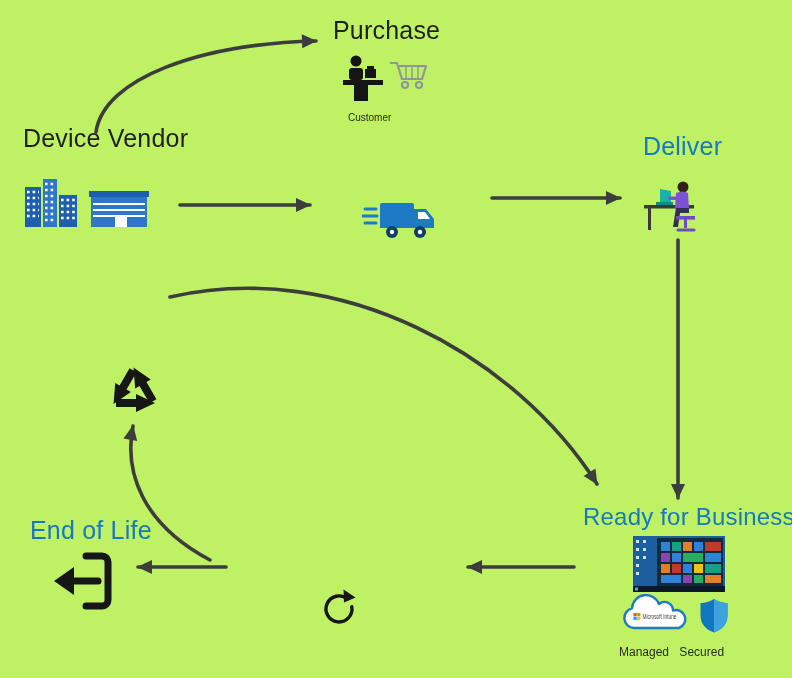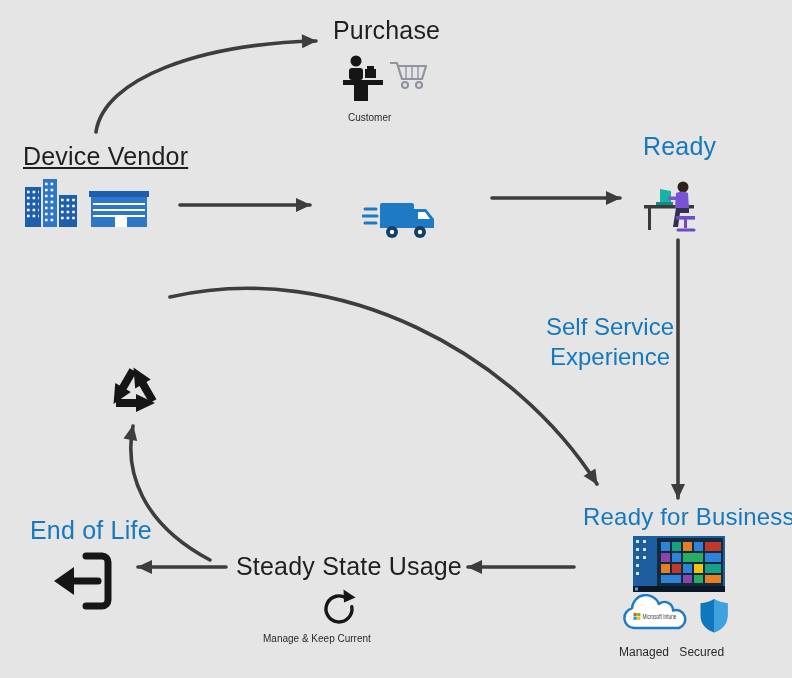--- a/index.html
+++ b/index.html
@@ -1,18 +1,18 @@
 <!DOCTYPE html>
 <html style="--accent: #1678be; --ink: #1f1f1f; --arrow: #3d3d3d; --icon_blue: #1e6fc0; --icon_black: #161616;"><head>
 <meta charset="utf-8">
 <style>
   * { margin:0; padding:0; box-sizing:border-box; }
   html,body { background:#ffffff; }
   body { font-family:"Liberation Sans","DejaVu Sans",sans-serif; color:#1f1f1f; }
-  .canvas { position:relative; width:792px; height:678px; background:#e5e5e5; overflow:hidden; }
+  .canvas { position:relative; width:792px; height:678px; background:#bef264; overflow:hidden; }
   .abs { position:absolute; }
   .lbl { font-size:25px; color:var(--ink,#1f1f1f); white-space:nowrap; letter-spacing:.2px; }
   .lbl.sm { font-size:20px; }
   .blue { color:var(--accent,#1678be); }
   .cap { font-size:10px; color:#2a2a2a; white-space:nowrap; }
   .cap.md { font-size:12px; word-spacing:7px; }
   .wrap2 { width:134px; text-align:center; white-space:normal; line-height:1.25; font-size:24px; }
   #arrows { position:absolute; left:0; top:0; pointer-events:none; }
   svg { display:block; }
 </style>
@@ -53,21 +53,21 @@
       <g fill="none" stroke="#8f959e" stroke-width="2.2" stroke-linejoin="round">
         <path d="M53,11 L60,11 L65,27 L85,27 L89,14 L62,14"></path>
         <circle cx="68" cy="33" r="3"></circle>
         <circle cx="82" cy="33" r="3"></circle>
         <path d="M69,15 V26 M75,15 V26 M81,15 V26" stroke-width="1.4"></path>
       </g>
     </svg>
   </span>
   <div class="abs cap" style="left:348px; top:112px;">Customer</div>
 
-  <div class="abs lbl" style="left:23px; top:142px;text-decoration:underline;">Device Vendor</div>
+  <div class="abs lbl" style="left:23px; top:124px;">Device Vendor</div>
   <span class="abs" style="left:23px; top:177px;">
     <svg width="130" height="52" viewBox="0 0 130 52">
       <rect x="2" y="10" width="16" height="40" fill="#1d5fae"></rect>
       <rect x="20" y="2" width="14" height="48" fill="#2e77c8"></rect>
       <rect x="36" y="18" width="18" height="32" fill="#1d5fae"></rect>
       <g stroke="#ffffff" stroke-width="2.4" stroke-dasharray="2.6 3">
         <path d="M4,15 H16 M4,21 H16 M4,27 H16 M4,33 H16 M4,39 H16"></path>
         <path d="M22,7 H32 M22,13 H32 M22,19 H32 M22,25 H32 M22,31 H32 M22,37 H32 M22,43 H32"></path>
         <path d="M38,23 H52 M38,29 H52 M38,35 H52 M38,41 H52"></path>
       </g>
@@ -91,38 +91,37 @@
       <g stroke="#1e7ac4" stroke-width="3" stroke-linecap="round">
         <path d="M3,12 H14 M1,19 H15 M3,26 H14"></path>
       </g>
       <circle cx="30" cy="35" r="6" fill="#123f66"></circle>
       <circle cx="58" cy="35" r="6" fill="#123f66"></circle>
       <circle cx="30" cy="35" r="2.2" fill="#ffffff"></circle>
       <circle cx="58" cy="35" r="2.2" fill="#ffffff"></circle>
     </svg>
   </span>
 
-  <div class="abs lbl blue" style="left:643px; top:132px;">Ready</div>
+  <div class="abs lbl blue" style="left:643px; top:132px;">Deliver</div>
   <span class="abs" style="left:636px; top:173px;">
     <svg width="80" height="60" viewBox="0 0 80 60">
       <polygon points="24,16 35,18 35,31 24,30" fill="#17b3a6"></polygon>
       <rect x="20" y="29" width="17" height="3.2" fill="#0f8d84"></rect>
       <rect x="8" y="32" width="50" height="3.5" fill="#3a3a3a"></rect>
       <rect x="12" y="35" width="3" height="22" fill="#3a3a3a"></rect>
       <circle cx="47" cy="14" r="5.5" fill="#2e2217"></circle>
       <path d="M40,20 q7,-3 12,0 l1,15 h-14 z" fill="#7a52d6"></path>
       <rect x="32" y="23.5" width="11" height="3.6" rx="1.8" fill="#7a52d6"></rect>
       <path d="M40,35 h13 v5 h-9 l-2,14 h-5 z" fill="#33304a"></path>
       <rect x="40" y="43" width="19" height="3.6" fill="#6c4bc4"></rect>
       <rect x="48" y="46" width="3" height="9" fill="#6c4bc4"></rect>
       <path d="M42,57 H58" stroke="#6c4bc4" stroke-width="3" stroke-linecap="round"></path>
     </svg>
   </span>
 
-  <div class="abs blue wrap2" style="left:543px; top:312px;">Self Service Experience</div>
 
   <div class="abs lbl blue" style="left:583px; top:503px; font-size:24px;">Ready for Business</div>
   <span class="abs" style="left:633px; top:536px;">
     <svg width="92" height="56" viewBox="0 0 92 56">
       <rect x="0" y="0" width="92" height="56" fill="#1d5e9e"></rect>
       <g fill="#d8e6f4">
         <rect x="3" y="4" width="3" height="3"></rect>
           <rect x="3" y="12" width="3" height="3"></rect>
         <rect x="3" y="20" width="3" height="3"></rect>
           <rect x="3" y="28" width="3" height="3"></rect>
@@ -190,22 +189,20 @@
 
   <div class="abs lbl blue" style="left:30px; top:516px;">End of Life</div>
   <span class="abs" style="left:52px; top:550px;">
     <svg width="64" height="62" viewBox="0 0 64 62">
       <path d="M34,6 h16 a6,6 0 0 1 6,6 v38 a6,6 0 0 1 -6,6 h-16" fill="none" stroke="#161616" stroke-width="7" stroke-linecap="round"></path>
       <path d="M46,31 H20" stroke="#161616" stroke-width="7" stroke-linecap="round"></path>
       <polygon points="22,17 2,31 22,45" fill="#161616"></polygon>
     </svg>
   </span>
 
-  <div class="abs lbl" style="left:236px; top:552px;">Steady State Usage</div>
   <span class="abs" style="left:319px; top:588px;">
     <svg width="40" height="40" viewBox="0 0 40 40">
       <path d="M28.4,11 A13,13 0 1 0 32.8,18.7" fill="none" stroke="#161616" stroke-width="3.4" stroke-linecap="round"></path>
       <polygon points="24.5,1.5 36.5,9.5 25,14.5" fill="#161616"></polygon>
     </svg>
   </span>
-  <div class="abs cap" style="left:263px; top:633px;">Manage &amp; Keep Current</div>
 
 </div>
 
 </body></html>

